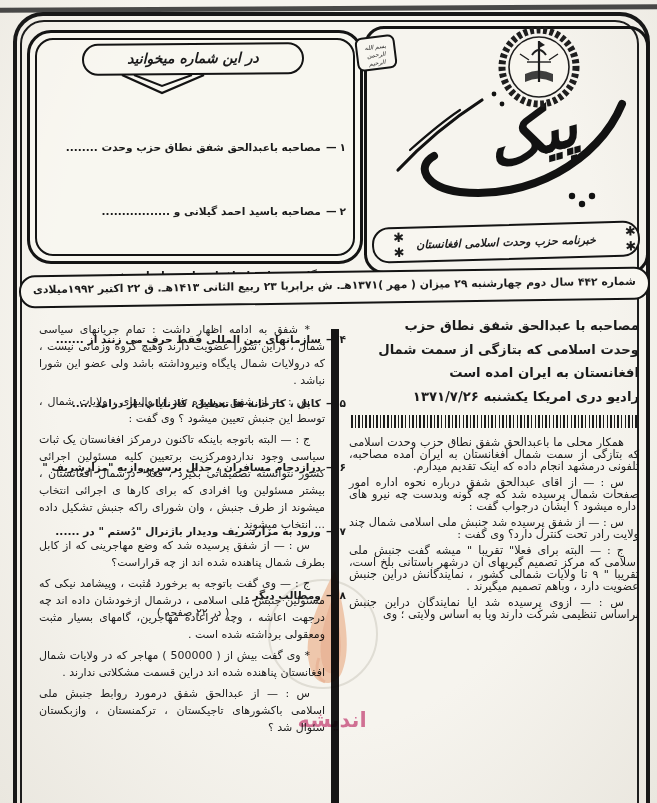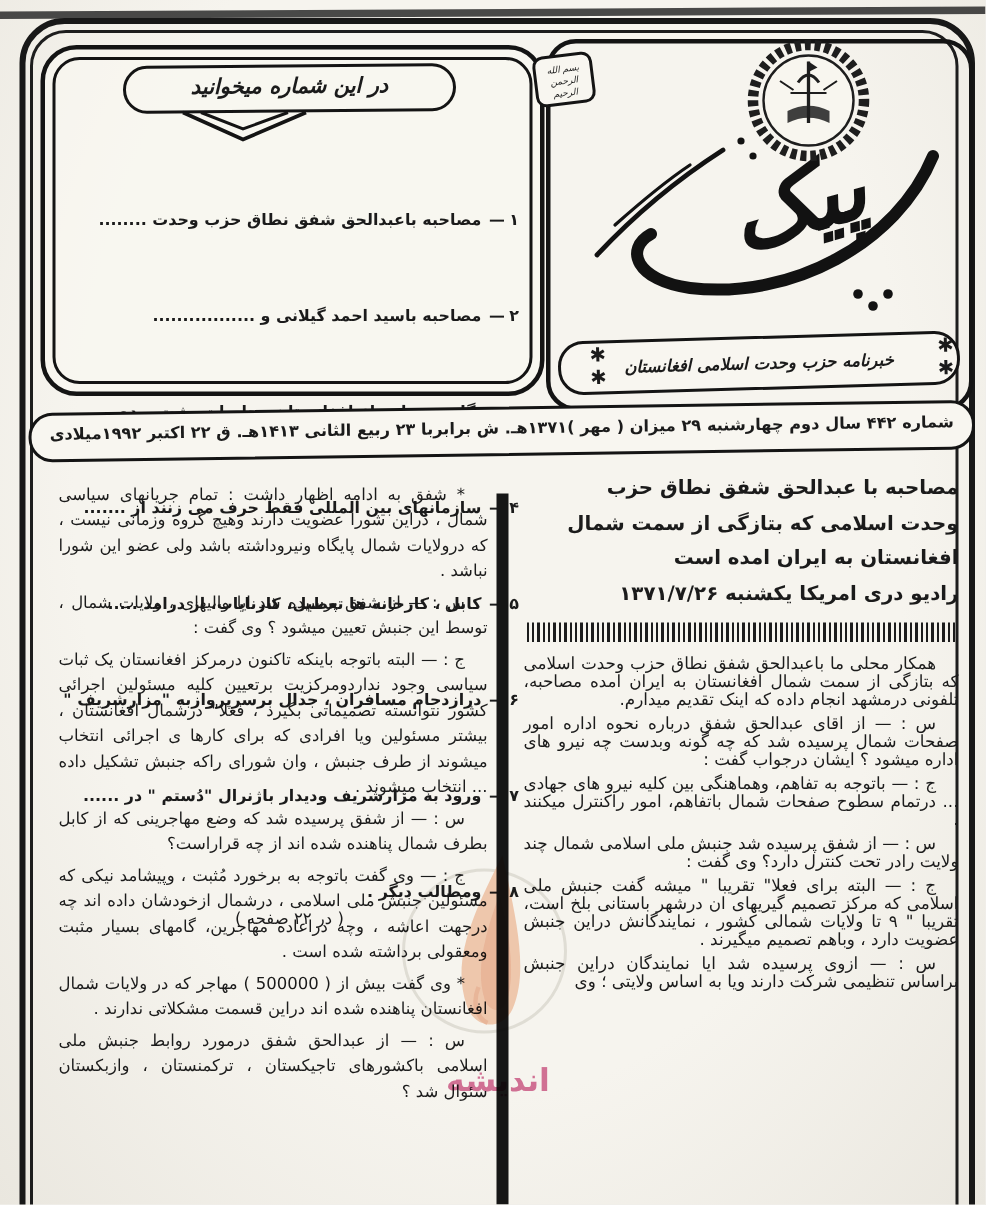--- a/index.html
+++ b/index.html
@@ -142,21 +142,20 @@
 <div class="col-right">
   <div class="headline">
     <div>مصاحبه با عبدالحق شفق نطاق حزب</div>
     <div>وحدت اسلامی که بتازگی از سمت شمال</div>
     <div>افغانستان به ایران امده است</div>
     <div>رادیو دری امریکا یکشنبه ۱۳۷۱/۷/۲۶</div>
   </div>
   <div class="stripes"></div>
   <p>همکار محلی ما باعبدالحق شفق نطاق حزب وحدت اسلامی که بتازگی از سمت شمال افغانستان به ایران امده مصاحبه، تلفونی درمشهد انجام داده که اینک تقدیم میدارم.</p>
   <p>س : — از اقای عبدالحق شفق درباره نحوه اداره امور صفحات شمال پرسیده شد که چه گونه وبدست چه نیرو های اداره میشود ؟ ایشان درجواب گفت :</p>
-  <p>ج : — باتوجه به تفاهم، وهماهنگی بین کلیه نیرو های جهادی ... درتمام سطوح صفحات شمال باتفاهم، امور راکنترل میکنند .</p>
   <p>س : — از شفق پرسیده شد جنبش ملی اسلامی شمال چند ولایت رادر تحت کنترل دارد؟ وی گفت :</p>
   <p>ج : — البته برای فعلا" تقریبا " میشه گفت جنبش ملی اسلامی که مرکز تصمیم گیریهای ان درشهر باستانی بلخ است، تقریبا " ۹ تا ولایات شمالی کشور ، نمایندگانش دراین جنبش عضویت دارد ، وباهم تصمیم میگیرند .</p>
   <p>س : — ازوی پرسیده شد ایا نمایندگان دراین جنبش براساس تنظیمی شرکت دارند ویا به اساس ولایتی ؛ وی</p>
 </div>
 
 <div class="divider"></div>
 
 <div class="col-left">
   <p>* شفق به ادامه اظهار داشت : تمام جریانهای سیاسی شمال ، دراین شورا عضویت دارند وهیچ گروه وزمانی نیست ، که درولایات شمال پایگاه ونیروداشته باشد ولی عضو این شورا نباشد .</p>
   <p>س : — از شفق پرسیده شد ایا والیهای ، ولایات شمال ، توسط این جنبش تعیین میشود ؟ وی گفت :</p>

